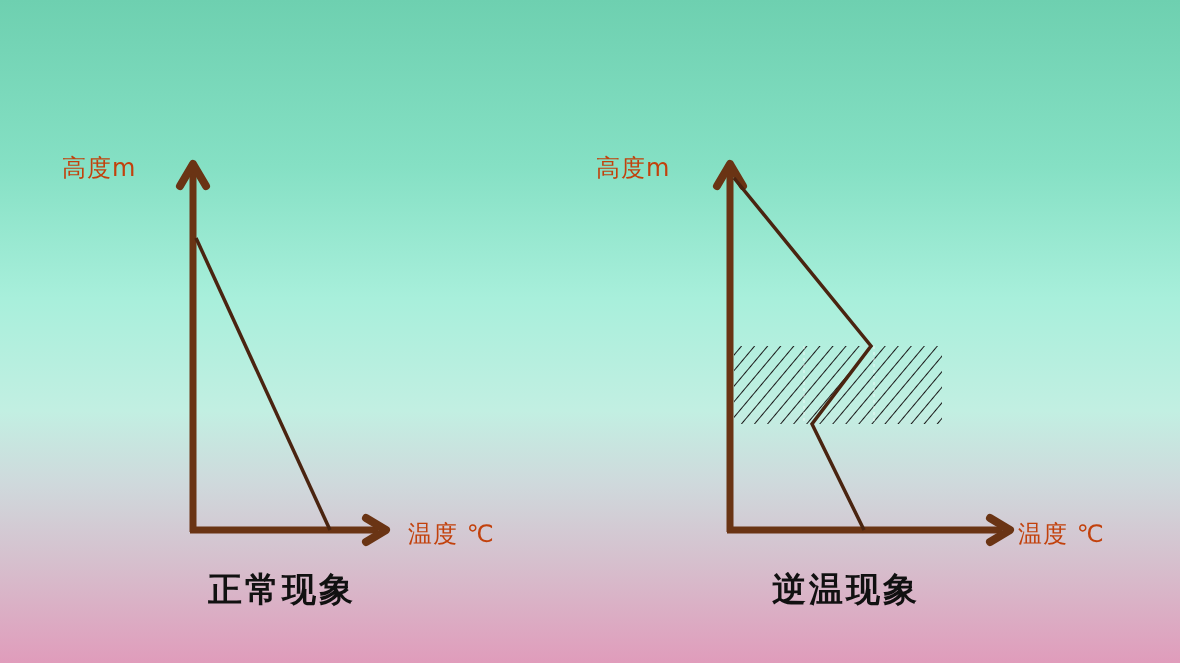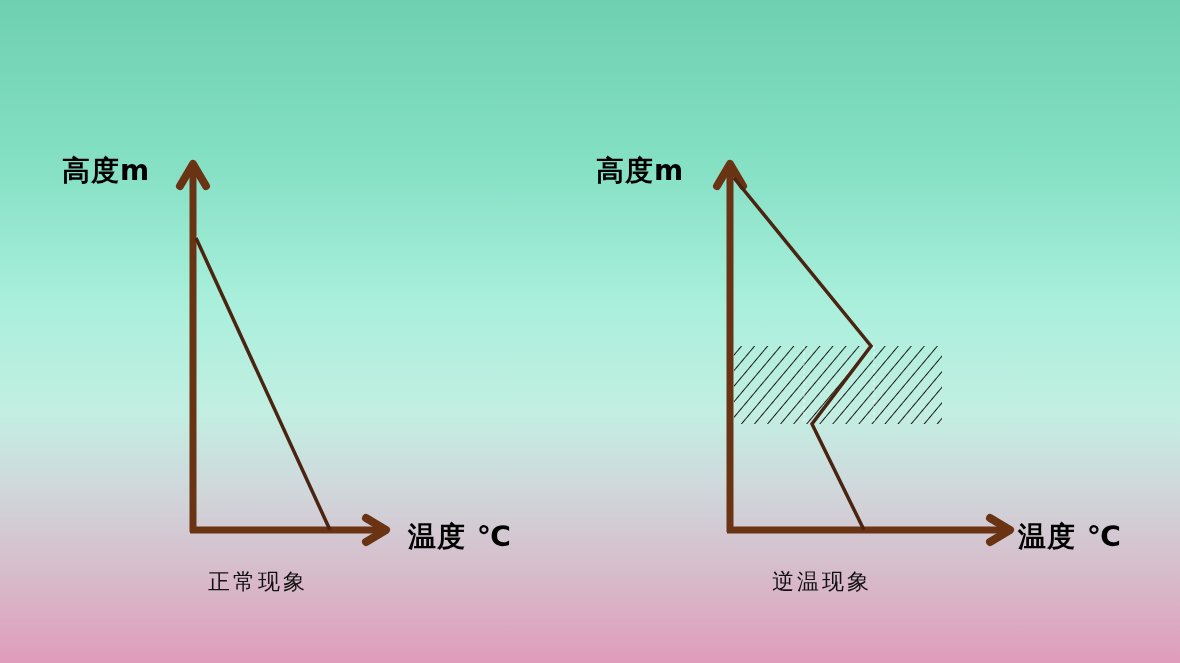--- a/index.html
+++ b/index.html
@@ -1,21 +1,21 @@
 <!DOCTYPE html>
 <html><head>
 <meta charset="utf-8">
 <style>
   html,body{margin:0;padding:0;}
   body{width:1180px;height:663px;overflow:hidden;position:relative;
     background:linear-gradient(180deg,#6ed0b0 0%,#85e0c4 25%,#a8efdb 45%,#c2efe2 62%,#cfd9dc 73%,#d6bfcd 85%,#e09cbb 100%);
     font-family:"DejaVu Sans","Liberation Sans",sans-serif;}
   svg{position:absolute;left:0;top:0;}
-  .lbl{position:absolute;color:#000000;font-size:28px;font-weight:bold;letter-spacing:1px;white-space:nowrap;}
-  .cap{position:absolute;color:#111;font-size:22px;font-weight:normal;letter-spacing:3px;white-space:nowrap;}
+  .lbl{position:absolute;color:#c2410c;font-size:24px;font-weight:normal;letter-spacing:1px;white-space:nowrap;}
+  .cap{position:absolute;color:#111;font-size:34px;font-weight:bold;letter-spacing:3px;white-space:nowrap;}
 </style>
 </head>
 <body>
 
 <svg width="1180" height="663" viewBox="0 0 1180 663">
   <defs>
     <pattern id="hatch" patternUnits="userSpaceOnUse" width="10" height="10" patternTransform="rotate(40)">
       <line x1="0" y1="0" x2="0" y2="10" stroke="#1a1a1a" stroke-width="2"></line>
     </pattern>
   </defs>

